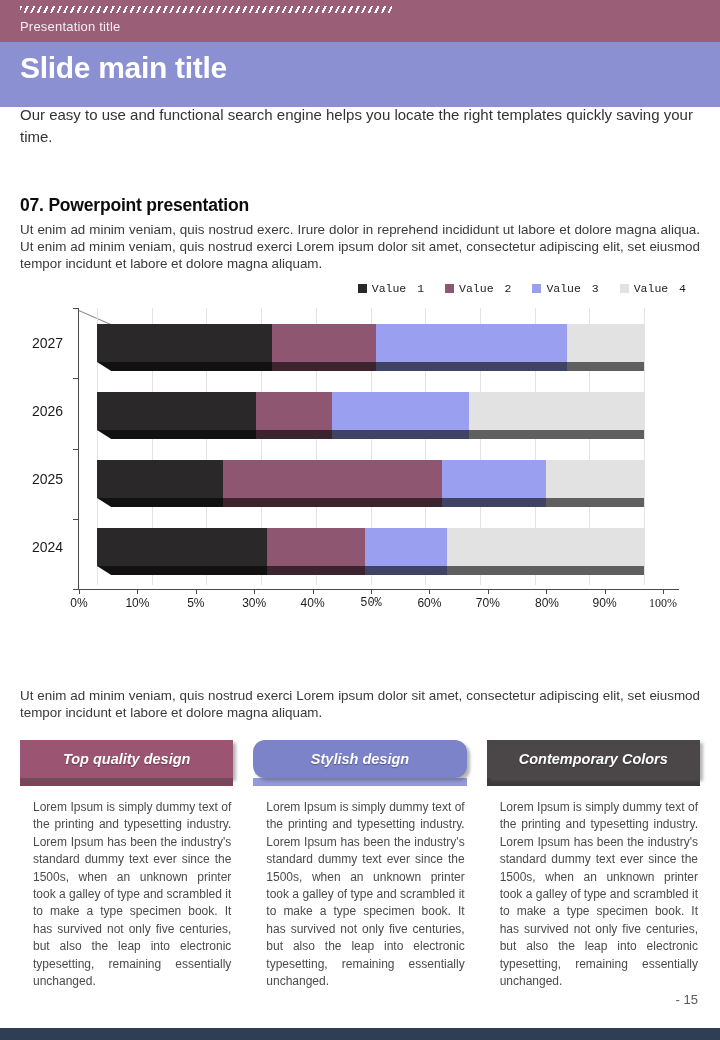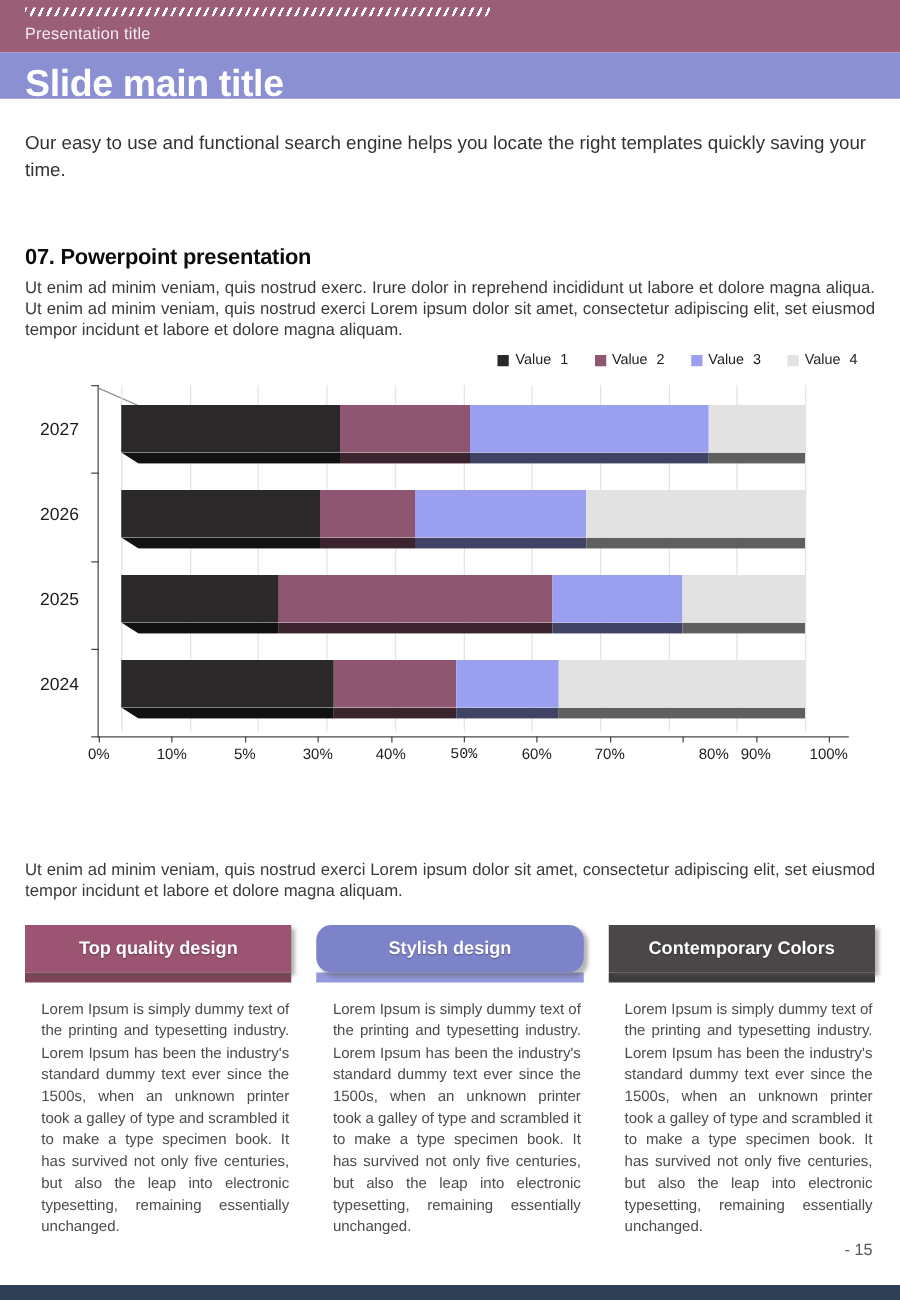--- a/index.html
+++ b/index.html
@@ -6,33 +6,33 @@
   .page{position:relative;width:720px;height:1040px;background:#fff;overflow:hidden;
         font-family:"Liberation Sans",sans-serif;color:#383838;}
 
   
   .topbar{position:absolute;left:0;top:0;width:720px;height:42px;}
   .hatch{position:absolute;left:20px;top:6px;width:372px;height:7px;
          background:repeating-linear-gradient(115deg,#ffffff 0 2px,rgba(255,255,255,0) 2px 6px);}
   .pres-title{position:absolute;left:20px;top:19px;font-size:13px;color:#f4ecf1;letter-spacing:.2px;}
 
   
-  .band{position:absolute;left:0;top:42px;width:720px;height:37px;}
+  .band{position:absolute;left:0;top:42px;width:720px;height:65px;}
   .slide-title{position:absolute;left:20px;top:9px;font-size:30px;font-weight:bold;color:#fff;letter-spacing:-.3px;}
 
   .intro{position:absolute;left:20px;top:104px;width:680px;font-size:15px;line-height:22px;color:#333;}
 
   .sec-title{position:absolute;left:20px;font-size:17.5px;font-weight:bold;color:#0c0c0c;letter-spacing:-.2px;}
   .sec-body{position:absolute;left:20px;width:680px;font-size:13.4px;line-height:17px;color:#3a3a3a;text-align:justify;}
   #s1-title{top:195px;} #s1-body{top:221px;}
   #s2-title{top:662px;} #s2-body{top:687px;}
 
   
   .chart{position:absolute;left:20px;top:278px;width:680px;height:340px;}
-  .legend{position:absolute;top:4px;right:14px;display:flex;gap:21px;align-items:flex-end;}
+  .legend{position:absolute;top:4px;right:14px;display:flex;gap:21px;align-items:flex-end;font-family:Liberation Mono, monospace;}
   .legend-item{display:flex;align-items:center;font-size:11.5px;color:#222;word-spacing:4px;}
   .swatch{width:9px;height:9px;margin-right:5px;display:inline-block;}
   .plot{position:absolute;left:58px;top:30px;width:600px;height:281px;
         border-left:1px solid #4a4a4a;border-bottom:1px solid #4a4a4a;}
   .gridline{position:absolute;top:0;width:1px;height:277px;background:#e4e4e4;}
   .ytick{position:absolute;left:-6px;width:6px;height:1px;background:#4a4a4a;}
   .xtick{position:absolute;bottom:-5px;width:1px;height:5px;background:#4a4a4a;}
   .xlabel{position:absolute;top:288px;width:48px;text-align:center;font-size:12px;color:#1c1c1c;}
   .callout{position:absolute;left:0;top:2px;width:55px;height:1px;background:#8f8f8f;
            transform-origin:left top;transform:rotate(23.7deg);}
@@ -41,21 +41,21 @@
   .bar-bevel{display:flex;height:9px;filter:brightness(.42);
              clip-path:polygon(0 0,100% 0,100% 100%,2.6% 100%);}
   .seg{height:100%;}
   .cat-label{position:absolute;left:12px;width:38px;font-size:14px;color:#1b1b1b;}
 
   
   .cards{position:absolute;left:20px;top:740px;width:680px;display:flex;gap:20px;}
   .card{flex:1;min-width:0;}
   .card-head{position:relative;height:38px;box-shadow:3px 3px 3px rgba(90,90,90,.45);}
   .card-head-title{height:38px;line-height:38px;text-align:center;color:#fff;font-size:14.5px;
-                   font-weight:bold;text-shadow:0 1px 1px rgba(0,0,0,.35);}
+                   font-weight:bold;text-shadow:0 1px 1px rgba(0,0,0,.35);font-style:italic;}
   .card-strip{height:8px;}
   .card-body{margin-top:13px;padding:0 2px 0 13px;font-size:12px;line-height:17.4px;
              color:#4b4b4b;text-align:justify;}
 
   .page-num{position:absolute;right:22px;top:992px;font-size:13px;color:#595959;}
   .bottombar{position:absolute;left:0;bottom:0;width:720px;height:12px;}
 </style>
 </head>
 <body>
 
@@ -115,27 +115,27 @@
         <div class="xtick" style="left: 292px;"></div>
         <div class="xlabel" style="left: 268px; font-family: Liberation Mono, monospace;">50%</div>
         <div class="gridline" style="left: 346.2px;"></div>
         <div class="xtick" style="left: 350.4px;"></div>
         <div class="xlabel" style="left: 326.4px;">60%</div>
         <div class="gridline" style="left: 400.9px;"></div>
         <div class="xtick" style="left: 408.8px;"></div>
         <div class="xlabel" style="left: 384.8px;">70%</div>
         <div class="gridline" style="left: 455.6px;"></div>
         <div class="xtick" style="left: 467.2px;"></div>
-        <div class="xlabel" style="left: 468px;">80%</div>
+        <div class="xlabel" style="left: 444px;">80%</div>
         <div class="gridline" style="left: 510.3px;"></div>
         <div class="xtick" style="left: 525.6px;"></div>
         <div class="xlabel" style="left: 501.6px;">90%</div>
         <div class="gridline" style="left: 565px;"></div>
         <div class="xtick" style="left: 584px;"></div>
-        <div class="xlabel" style="left: 560px;">100%</div>
+        <div class="xlabel" style="left: 560px; font-family: Liberation Serif, serif;">100%</div>
         <div class="ytick" style="top: 0px;"></div>
         <div class="ytick" style="top: 70px;"></div>
         <div class="ytick" style="top: 141px;"></div>
         <div class="ytick" style="top: 211px;"></div>
         <div class="ytick" style="top: 281px;"></div>
         <div class="bar" style="top: 16px;">
           <div class="bar-front">
             <div class="seg" style="width: 32%; background: rgb(43, 40, 41);"></div>
             <div class="seg" style="width: 19%; background: rgb(142, 86, 112);"></div>
             <div class="seg" style="width: 35%; background: rgb(154, 159, 240);"></div>

